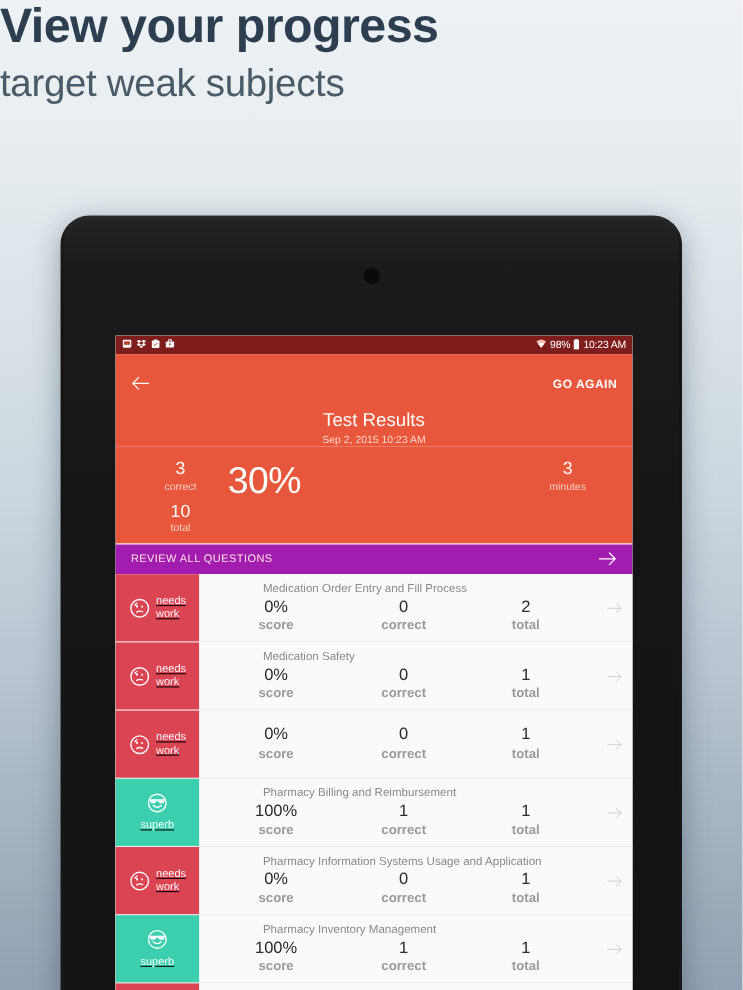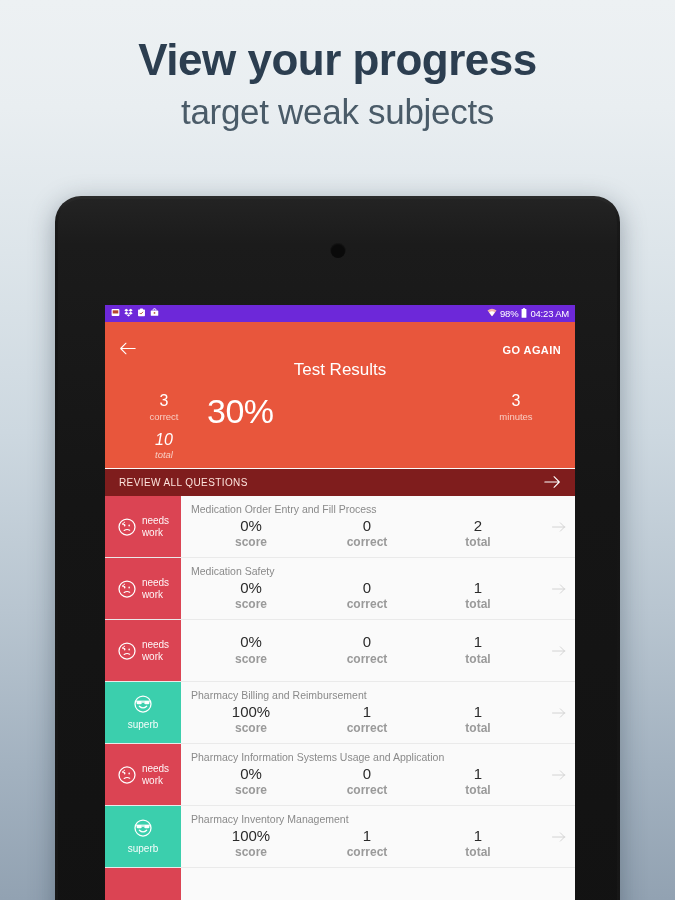--- a/index.html
+++ b/index.html
@@ -10,22 +10,21 @@
   }
   body {
     background: linear-gradient(to bottom,
       #edf1f3 0%, #e9eef1 12%, #dde5ea 28%,
       #cdd8e0 48%, #b8c5d0 68%, #a3b2c0 85%, #92a2b2 100%);
     position: relative;
   }
 
   
   .promo {
-    text-align: center;
-    padding-top: 36px;
+    text-align: left;
   }
   .promo-title {
     font-size: 44px;
     font-weight: bold;
     color: #2c3e50;
     letter-spacing: -0.5px;
     line-height: 1.08;
     font-family: "Liberation Sans", sans-serif;
   }
   .promo-sub {
@@ -74,21 +73,21 @@
     top: 106px;
     width: 470px;
     bottom: 0;
     background: #fafafa;
     overflow: hidden;
   }
 
   
   .statusbar {
     height: 17px;
-    background: #6d28d9;
+    background: #7f1d1d;
     display: flex;
     align-items: center;
     padding: 0 6px;
     color: #f6e3df;
     font-size: 9px;
   }
   .sb-left { display: flex; align-items: center; gap: 4px; }
   .sb-right { margin-left: auto; display: flex; align-items: center; gap: 3px; }
   .sb-ico { display:block; }
   .sb-text { font-size: 9.5px; color: #ffffff; font-weight: 500; letter-spacing: -0.2px;}
@@ -110,49 +109,49 @@
     color: #fff;
     font-size: 11px;
     font-weight: 600;
     letter-spacing: 0.4px;
   }
   .results-title {
     text-align: center;
     color: #ffffff;
     font-size: 17px;
     font-weight: 400;
-    margin-top: 4px;
+    margin-top: 16px;
   }
   .results-date {
     text-align: center;
     color: #fbd7ce;
     font-size: 9.5px;
     margin-top: 3px;
   }
 
   
   .stats {
     background: #e8563c;
     display: flex;
     align-items: flex-start;
     padding: 12px 16px 8px 16px;
   }
   .stat-col { width: 86px; text-align: center; }
   .stat-col.right { margin-left: auto; }
   .stat-num { color:#fff; font-size: 16px; line-height: 1.1; }
   .stat-lbl { color:#f8cdc3; font-size: 9.5px; margin-top: 1px; }
-  .stat-block + .stat-block { margin-top: 9px; font-style: italic; }
+  .stat-block + .stat-block { margin-top: 9px; }
   .center-col { flex: 1; padding-top: 2px; }
   .big-pct { color:#fff; font-size: 34px; font-weight: 400; line-height: 1.0; letter-spacing: -0.5px; }
   .pct-sub { color:#fbd3c9; font-size: 10px; margin-top: 6px; }
 
   
   .review-sep { height:1px; background: rgba(255,255,255,0.30); margin: 0; }
   .review-bar {
-    background: #7f1d1d;
+    background: #a21caf;
     display:flex; align-items:center;
     padding: 6px 14px 7px 14px;
   }
   .review-label { color:#fde4dd; font-size: 10px; letter-spacing:0.4px; font-weight:500; }
   .review-arrow { margin-left:auto; line-height:0; }
 
   
   .list { background:#fafafa; }
   .row {
     display: flex;
@@ -162,20 +161,21 @@
     background: #fafafa;
   }
   .badge {
     width: 76px;
     flex: none;
     display: flex;
     align-items: center;
     justify-content: center;
     gap: 5px;
     padding: 2px 4px;
+    text-decoration: underline;
   }
   .badge.needs { background: #db4453; }
   .badge.superb { background: #3bcfad; flex-direction: column; }
   .badge-face { flex:none; line-height:0; }
   .badge-text {
     color: #ffffff;
     font-size: 10px;
     line-height: 1.15;
     opacity: .95;
   }
@@ -183,20 +183,21 @@
     flex: 1;
     padding: 6px 8px 7px 10px;
     display: flex;
     flex-direction: column;
     justify-content: center;
   }
   .row-title {
     color: #8a8a8a;
     font-size: 10.5px;
     margin-bottom: 3px;
+    margin-left: 48px;
   }
   .row-metrics { display:flex; align-items:flex-start; }
   .metric { text-align:center; }
   .metric.m1 { width: 120px; }
   .metric.m2 { flex: 1; }
   .metric.m3 { width: 110px; }
   .metric-val { color: #2b2b2b; font-size: 15px; line-height:1.1; }
   .metric-lbl { color:#9a9a9a; font-size: 12px; margin-top: 1px; font-weight: bold; }
   .row-chevron {
     width: 34px; flex: none;
@@ -253,34 +254,35 @@
                 <path d="M6 9.4L2.6 5.1A5 5 0 019.4 5.1L6 9.4Z" fill="#fff"></path>
               </svg>
           </span>
           <span class="sb-text">98%</span>
           <span class="sb-ico">
             <svg width="6" height="10" viewBox="0 0 7 12">
                 <rect x="2.2" y="0.2" width="2.6" height="1.1" fill="#fff"></rect>
                 <rect x="0.6" y="1.1" width="5.8" height="10.6" rx="0.7" fill="#fff"></rect>
               </svg>
           </span>
-          <span class="sb-text">04:23 AM</span>
+          <span class="sb-text">10:23 AM</span>
         </div>
       </div>
 
       <div class="appbar">
         <div class="appbar-top">
           <span class="back-arrow">
             <svg width="17" height="15" viewBox="0 0 20 16">
                 <path d="M19 8H2M2 8l6.2-6.2M2 8l6.2 6.2" stroke="#ffffff" stroke-width="1.3" fill="none" stroke-linecap="round" stroke-linejoin="round"></path>
               </svg>
           </span>
           <span class="go-again">GO AGAIN</span>
         </div>
         <div class="results-title">Test Results</div>
+        <div class="results-date">Sep 2, 2015 10:23 AM</div>
       </div>
 
       <div class="stats">
         <div class="stat-col">
           <div class="stat-block">
             <div class="stat-num">3</div>
             <div class="stat-lbl">correct</div>
           </div>
           <div class="stat-block">
             <div class="stat-num">10</div>

